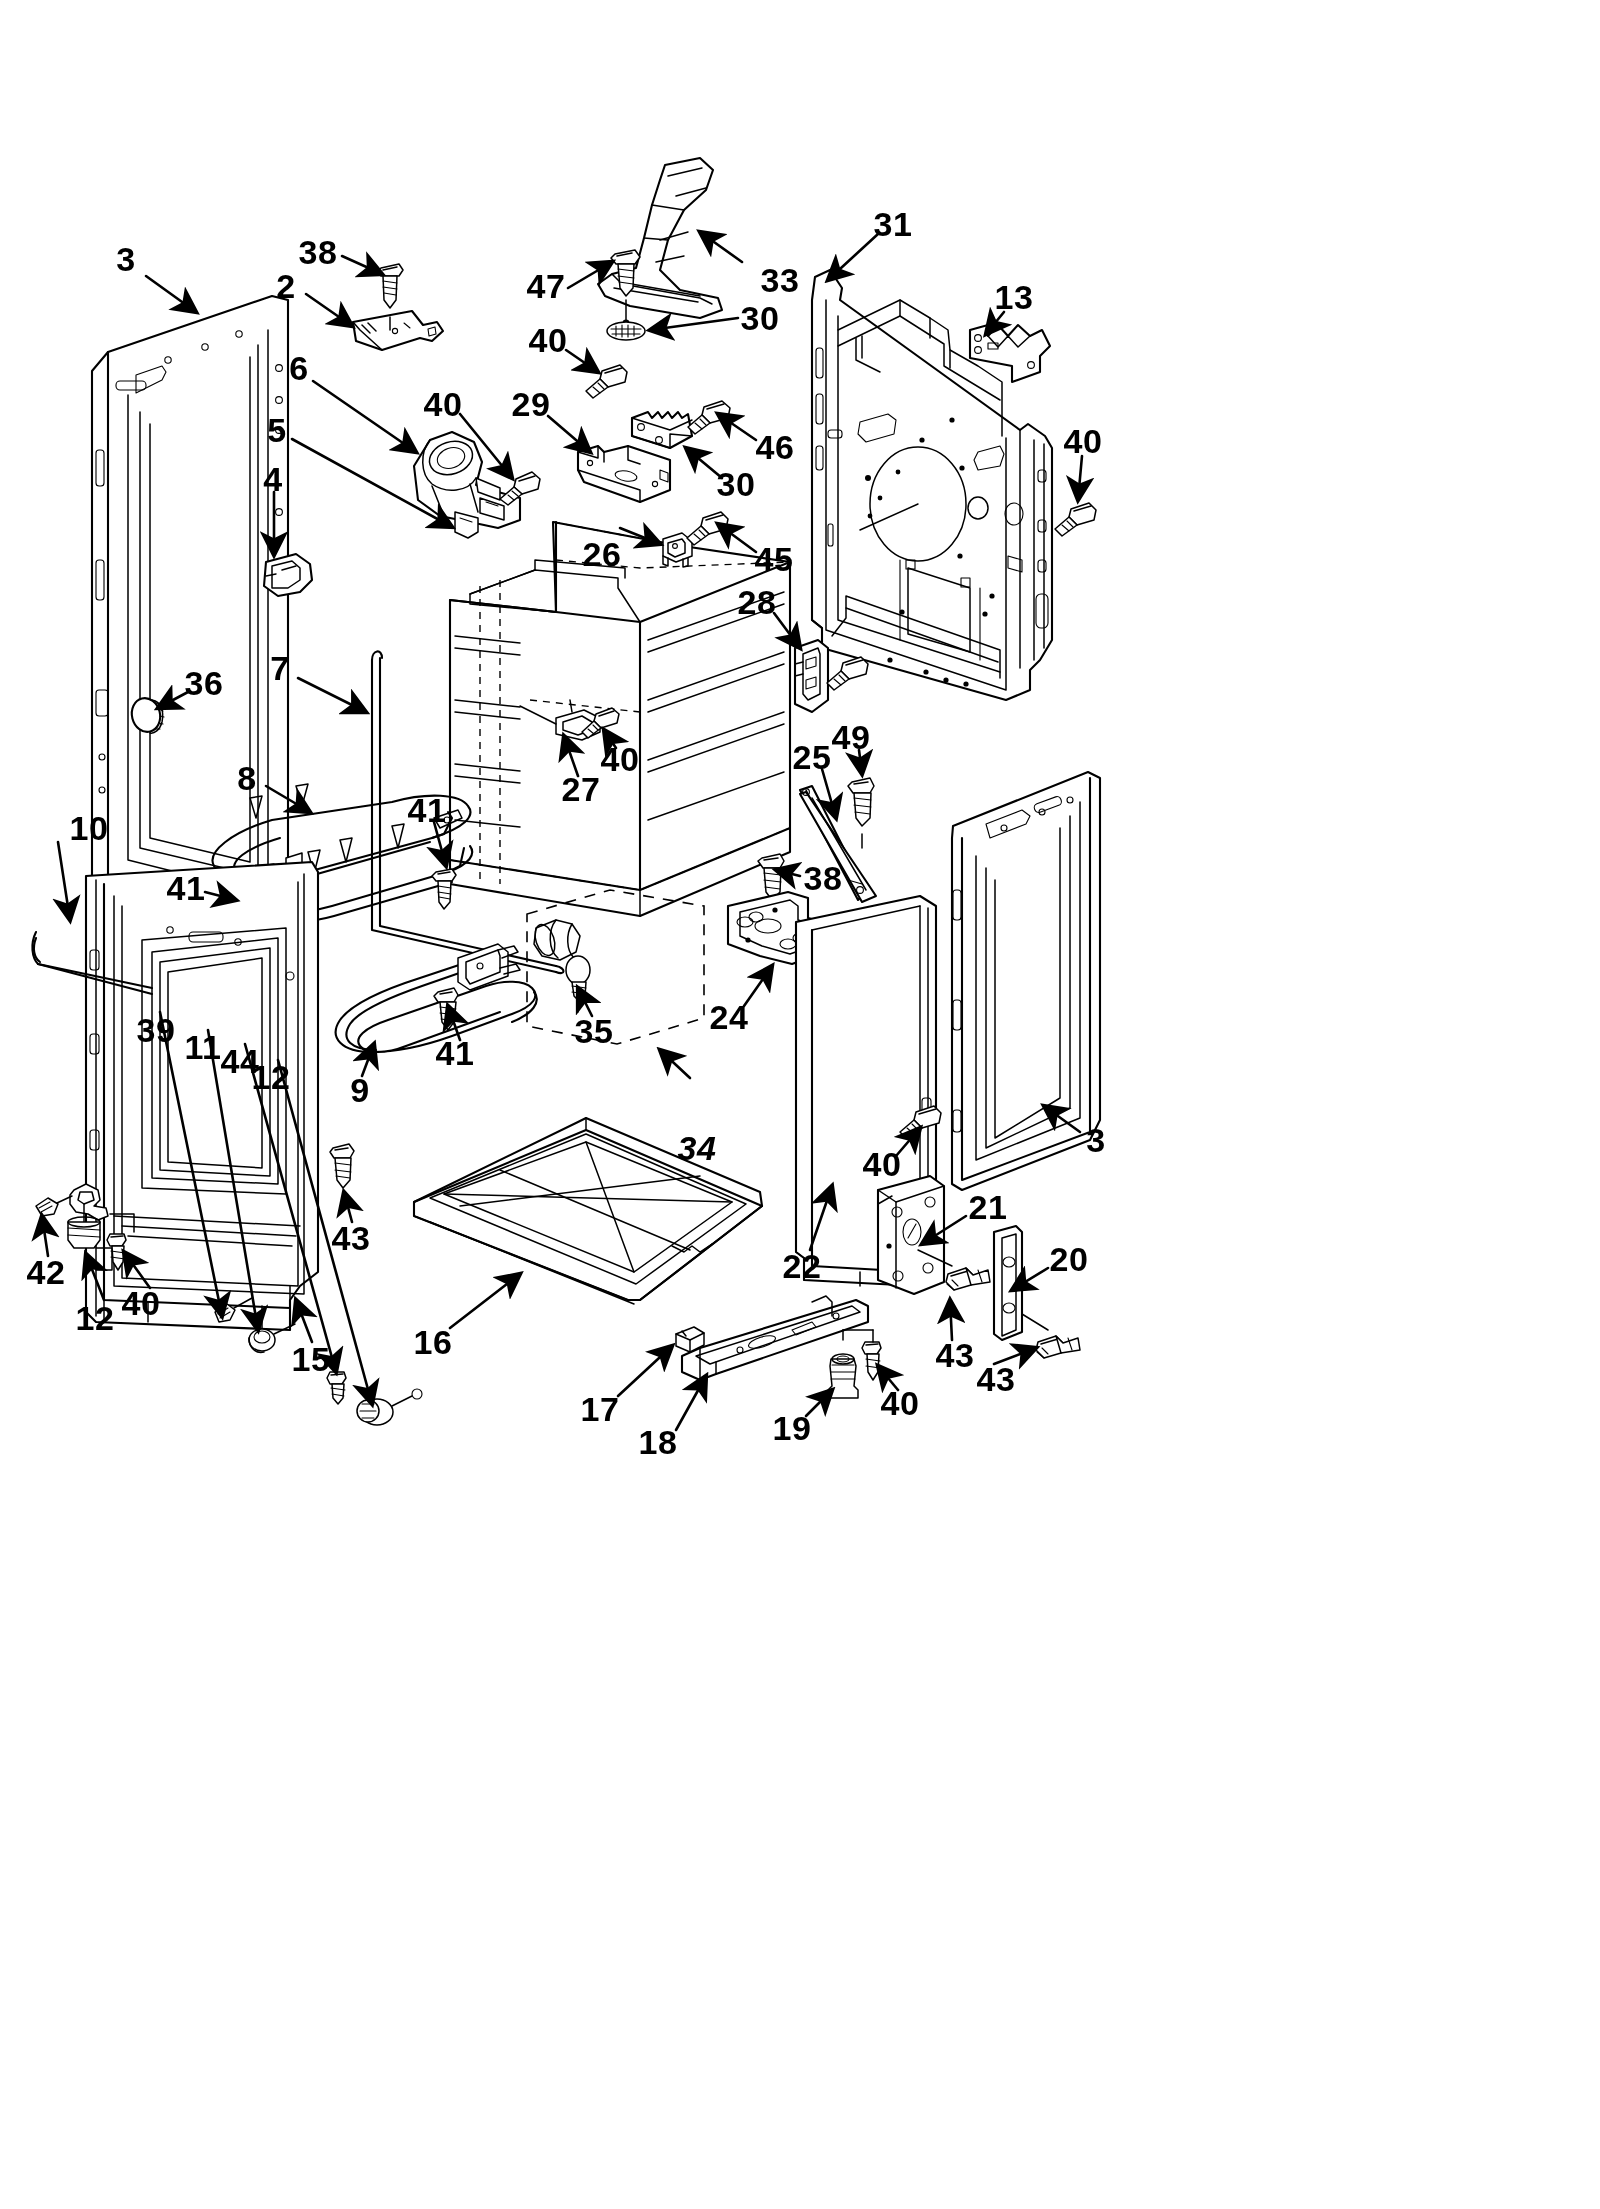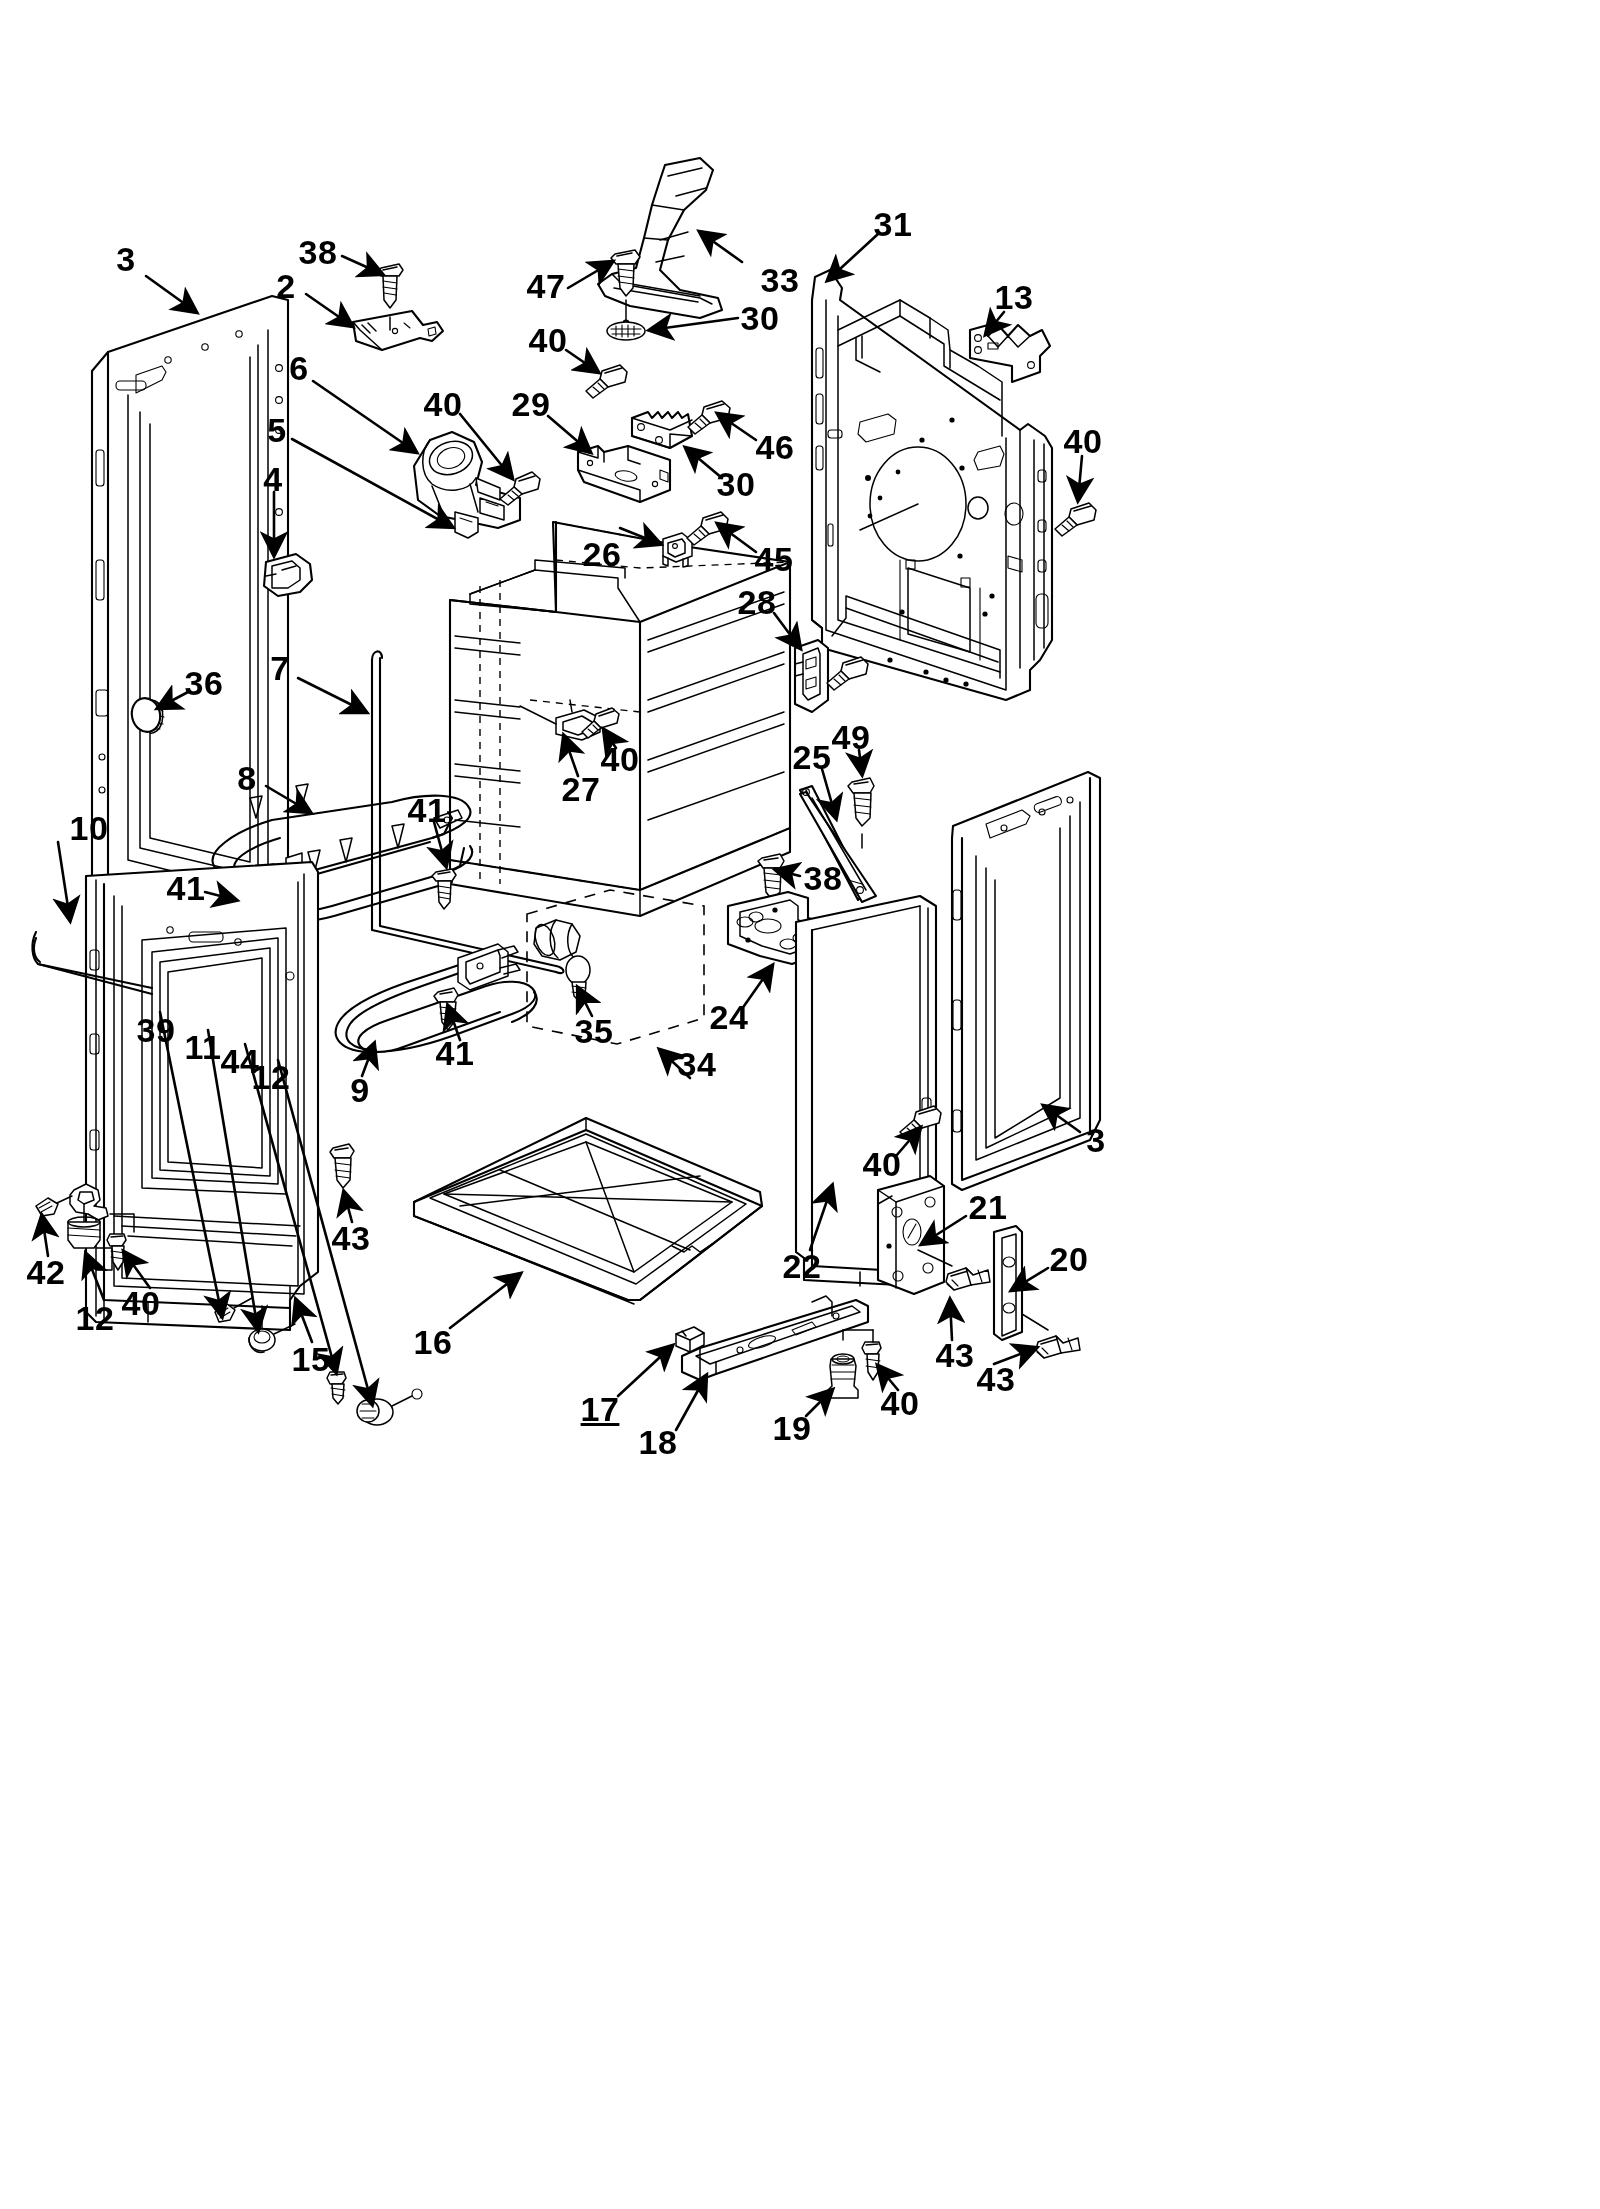--- a/index.html
+++ b/index.html
@@ -800,33 +800,33 @@
       <div class="callout" style="left: 49px; top: 828px; margin-left: 40px;">10</div>
       <div class="callout" style="left: 823px; top: 878px;">38</div>
       <div class="callout" style="left: 156px; top: 1030px;">39</div>
       <div class="callout" style="left: 203px; top: 1047px;">11</div>
       <div class="callout" style="left: 240px; top: 1061px;">44</div>
       <div class="callout" style="left: 271px; top: 1077px;">12</div>
       <div class="callout" style="left: 729px; top: 1017px;">24</div>
       <div class="callout" style="left: 594px; top: 1031px;">35</div>
       <div class="callout" style="left: 455px; top: 1053px;">41</div>
       <div class="callout" style="left: 360px; top: 1090px;">9</div>
-      <div class="callout" style="left: 697px; top: 1064px;">34</div>
+      <div class="callout" style="left: 697px; top: 1148px; font-style: italic;">34</div>
       <div class="callout" style="left: 1096px; top: 1140px;">3</div>
       <div class="callout" style="left: 882px; top: 1164px;">40</div>
       <div class="callout" style="left: 351px; top: 1238px;">43</div>
       <div class="callout" style="left: 46px; top: 1272px;">42</div>
       <div class="callout" style="left: 95px; top: 1318px;">12</div>
       <div class="callout" style="left: 141px; top: 1303px;">40</div>
       <div class="callout" style="left: 311px; top: 1359px;">15</div>
       <div class="callout" style="left: 802px; top: 1266px;">22</div>
       <div class="callout" style="left: 988px; top: 1207px;">21</div>
       <div class="callout" style="left: 1069px; top: 1259px;">20</div>
       <div class="callout" style="left: 433px; top: 1342px;">16</div>
-      <div class="callout" style="left: 600px; top: 1409px; text-decoration: underline;">17</div>
+      <div class="callout" style="left: 600px; top: 1409px;">17</div>
       <div class="callout" style="left: 658px; top: 1442px;">18</div>
       <div class="callout" style="left: 792px; top: 1428px;">19</div>
       <div class="callout" style="left: 900px; top: 1403px;">40</div>
       <div class="callout" style="left: 955px; top: 1355px;">43</div>
       <div class="callout" style="left: 996px; top: 1379px;">43</div>
     </div>
 
 </div>
 
 </body></html>

